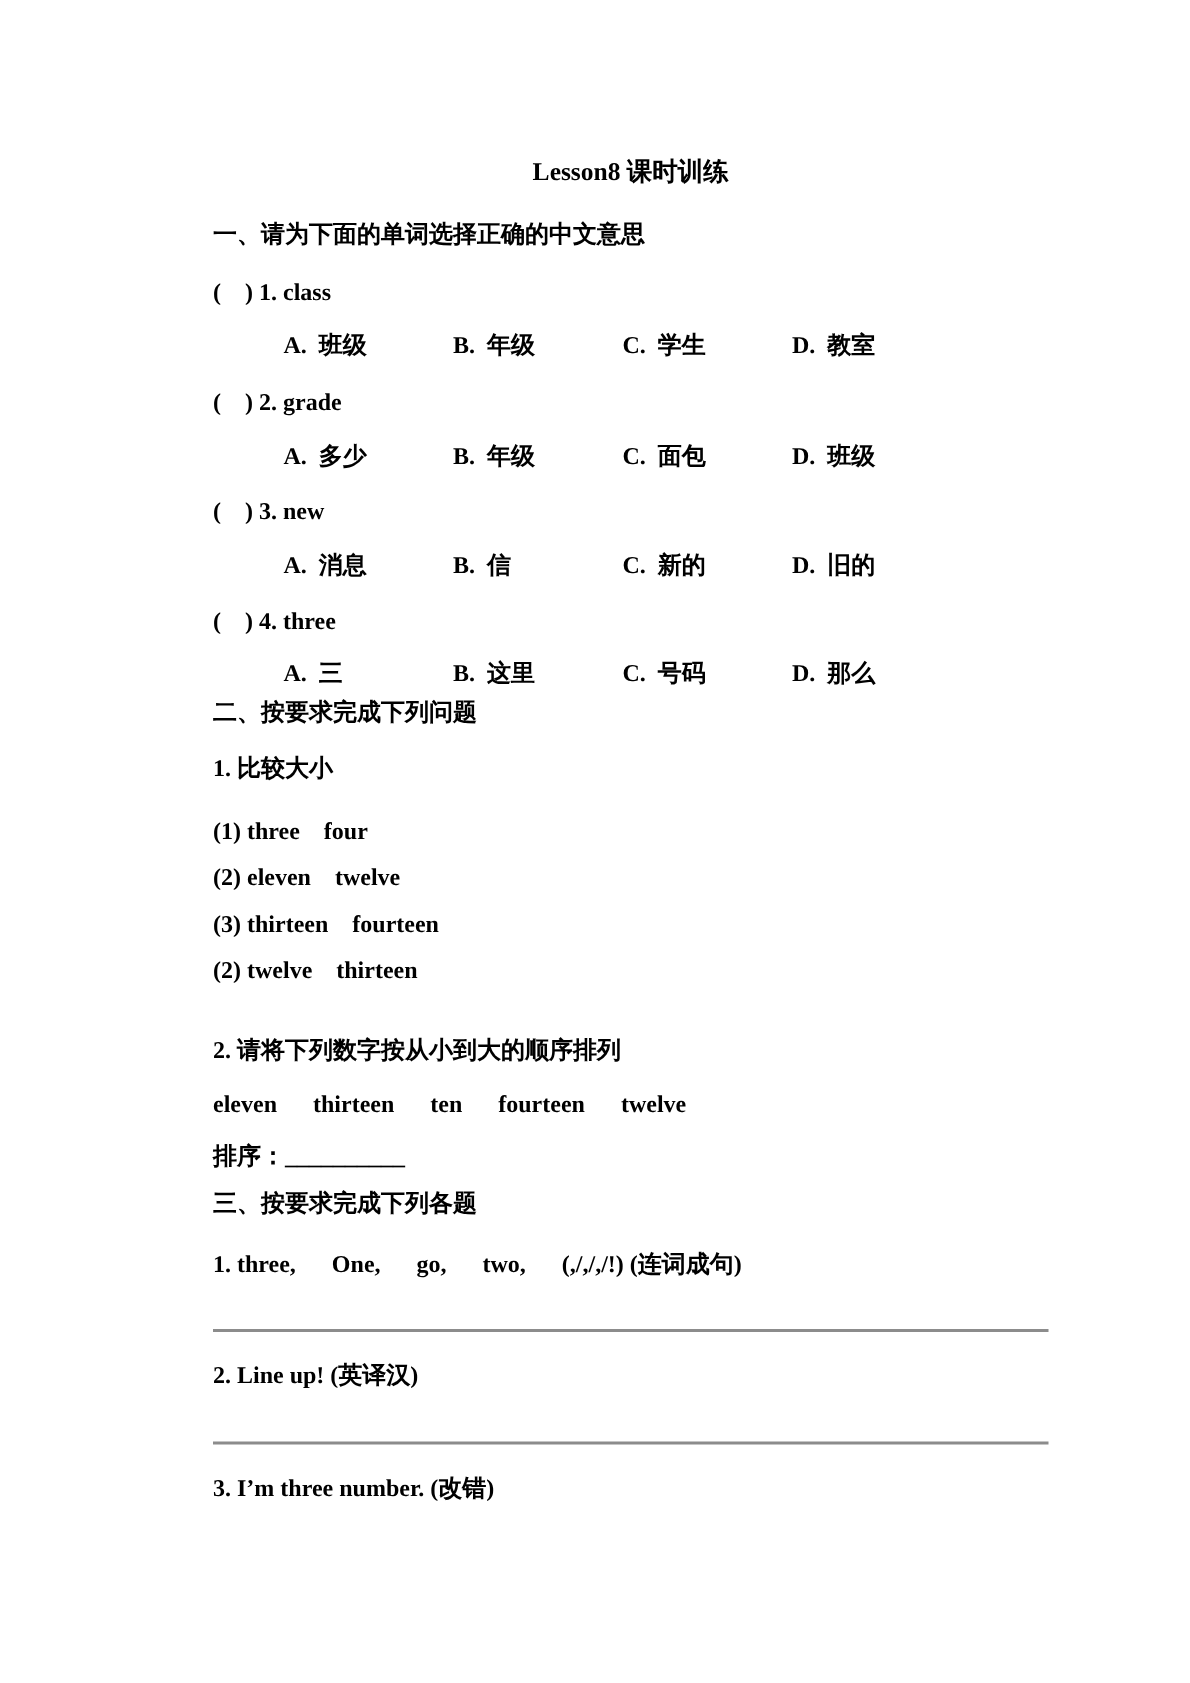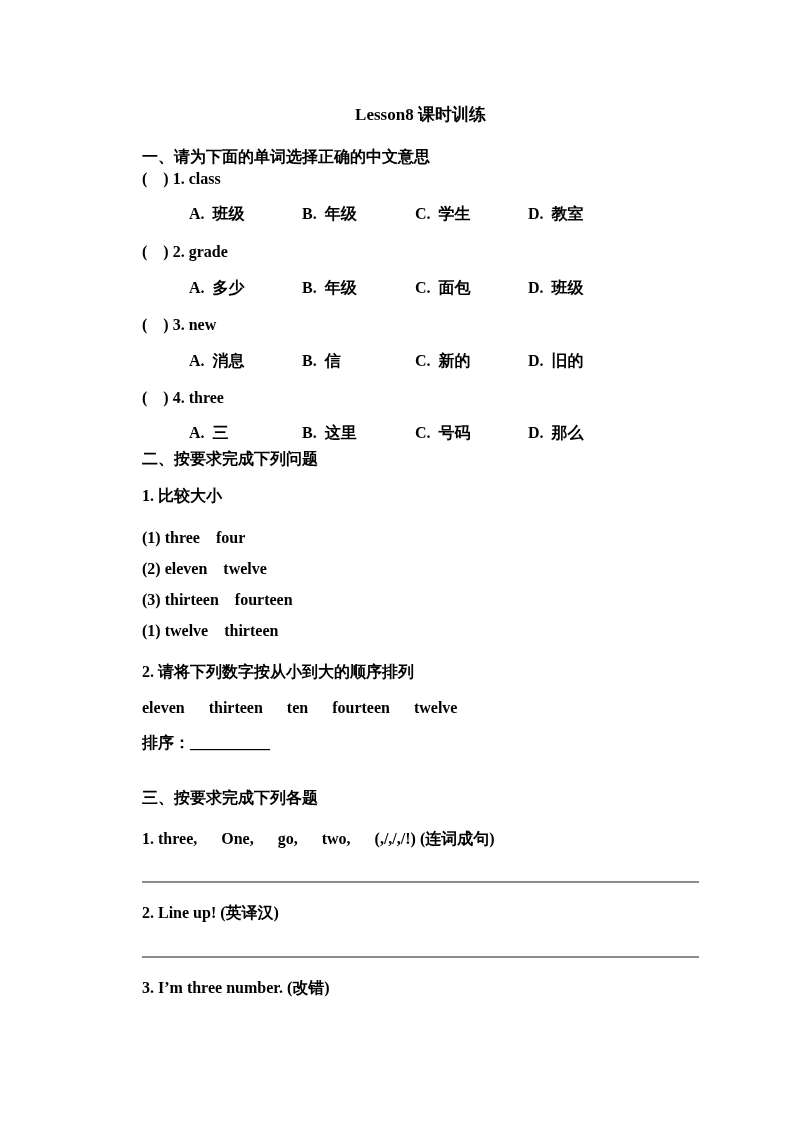--- a/index.html
+++ b/index.html
@@ -36,21 +36,21 @@
 </head>
 <body>
 
 <div class="page">
   <div class="title">Lesson8 课时训练</div>
 
   <div class="content">
 
     <div class="line" style="margin-top:20px">一、请为下面的单词选择正确的中文意思</div>
 
-    <div class="line" style="margin-top:1px">(    ) 1. class</div>
+    <div class="line" style="margin-top:18px">(    ) 1. class</div>
     <div class="options" style="margin-top:14px">
       <span class="opt">A.  班级</span><span class="opt">B.  年级</span><span class="opt">C.  学生</span><span class="opt last">D.  教室</span>
     </div>
 
     <div class="line" style="margin-top:17px">(    ) 2. grade</div>
     <div class="options" style="margin-top:15px">
       <span class="opt">A.  多少</span><span class="opt">B.  年级</span><span class="opt">C.  面包</span><span class="opt last">D.  班级</span>
     </div>
 
     <div class="line" style="margin-top:16px">(    ) 3. new</div>
@@ -61,26 +61,26 @@
     <div class="line" style="margin-top:16px">(    ) 4. three</div>
     <div class="options" style="margin-top:14px">
       <span class="opt">A.  三</span><span class="opt">B.  这里</span><span class="opt">C.  号码</span><span class="opt last">D.  那么</span>
     </div>
 
     <div class="line" style="margin-top:5px">二、按要求完成下列问题</div>
     <div class="line" style="margin-top:16px">1. 比较大小</div>
     <div class="line" style="margin-top:21px">(1) three    four</div>
     <div class="line" style="margin-top:10px">(2) eleven    twelve</div>
     <div class="line" style="margin-top:10px">(3) thirteen    fourteen</div>
-    <div class="line" style="margin-top:10px">(1) twelve    thirteen</div>
-    <div class="line" style="margin-top:20px">2. 请将下列数字按从小到大的顺序排列</div>
+    <div class="line" style="margin-top:10px">(2) twelve    thirteen</div>
+    <div class="line" style="margin-top:32px">2. 请将下列数字按从小到大的顺序排列</div>
     <div class="line" style="margin-top:15px">eleven      thirteen      ten      fourteen      twelve</div>
     <div class="line" style="margin-top:14px">排序：__________</div>
 
-    <div class="line" style="margin-top:34px">三、按要求完成下列各题</div>
+    <div class="line" style="margin-top:10px">三、按要求完成下列各题</div>
     <div class="line" style="margin-top:20px">1. three,      One,      go,      two,      (,/,/,/!) (连词成句)</div>
     <div class="rule" style="margin-top:32px"></div>
     <div class="line" style="margin-top:19px">2. Line up! (英译汉)</div>
     <div class="rule" style="margin-top:33px"></div>
     <div class="line" style="margin-top:19px">3. I’m three number. (改错)</div>
 
   </div>
 </div>
 
 </body></html>

